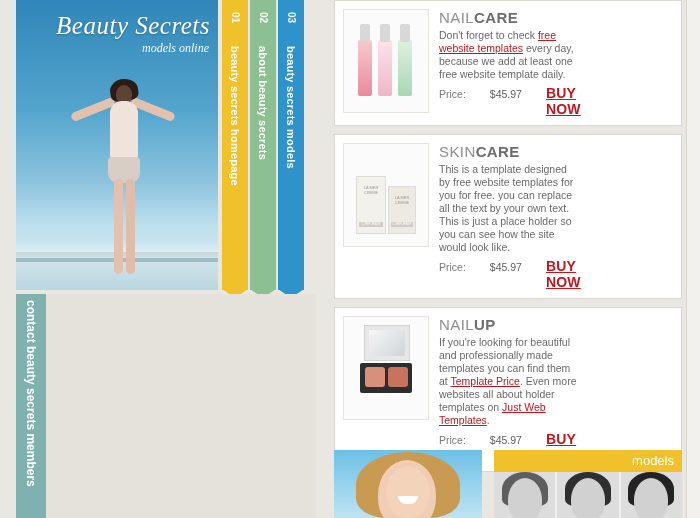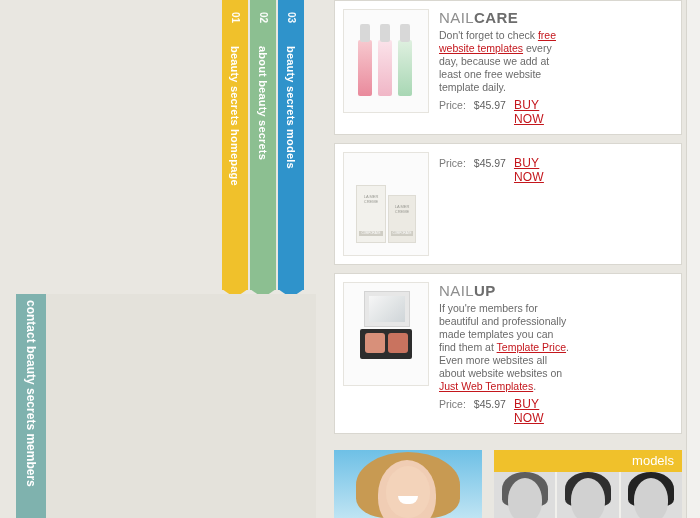--- a/index.html
+++ b/index.html
@@ -256,29 +256,29 @@
   .card-desc a {
     color: #c4161c;
     text-decoration: underline;
   }
   .price-row {
     margin-top: 4px;
     font-size: 10.5px;
     color: #6a6a6a;
     display: flex;
     align-items: baseline;
-    gap: 8px;
+    gap: 24px;
   }
   .price-row .lbl { color: #7a7a7a; }
   .price-row .val { color: #5e5e5e; }
   .buy-now {
     color: #c4161c;
     text-decoration: underline;
-    font-weight: normal;
-    font-size: 12px;
+    font-weight: bold;
+    font-size: 14px;
     letter-spacing: 0.2px;
   }
   .card-right-pad { width: 96px; flex: 0 0 96px; }
 
   
   .bottle {
     position: absolute;
     bottom: 16px;
     width: 14px;
     height: 56px;
@@ -461,20 +461,37 @@
     border-left: 1px solid #d7d5ce;
   }
 </style>
 </head>
 <body>
 
 <div class="page">
 
   <div class="left-col">
 
+    <div class="hero">
+      <div class="hero-land"></div>
+      <div class="hero-horizon"></div>
+      <div class="hero-sea"></div>
+      <div class="hero-model">
+        <div class="hm-arm-l"></div>
+        <div class="hm-arm-r"></div>
+        <div class="hm-hair"></div>
+        <div class="hm-head"></div>
+        <div class="hm-torso"></div>
+        <div class="hm-skirt"></div>
+        <div class="hm-leg-l"></div>
+        <div class="hm-leg-r"></div>
+      </div>
+      <div class="hero-title">Beauty Secrets</div>
+      <div class="hero-sub">models online</div>
+    </div>
 
     <div class="vtab" id="vtab-1">
       <div class="vnum">01</div>
       <div class="vlabel">beauty secrets homepage</div>
       <div class="vnotch"></div>
     </div>
 
     <div class="vtab" id="vtab-2">
       <div class="vnum">02</div>
       <div class="vlabel">about beauty secrets</div>
@@ -524,41 +541,43 @@
         <div class="sk-box" id="skbox1">
           <div class="sk-label">LA MER CREME</div>
           <div class="sk-bar">CORPORATE</div>
         </div>
         <div class="sk-box" id="skbox2">
           <div class="sk-label">LA MER CREME</div>
           <div class="sk-bar">CORPORATE</div>
         </div>
       </div>
       <div class="card-text">
+        <div class="card-title"><span>SKIN</span><b>CARE</b></div>
+        <div class="card-desc">This is a template designed by free website templates for you for free. you can replace all the text by your own text. This is just a place holder so you can see how the site would look like.</div>
         <div class="price-row">
           <span class="lbl">Price:</span>
           <span class="val">$45.97</span>
           <a class="buy-now" href="#">BUY NOW</a>
         </div>
       </div>
       <div class="card-right-pad"></div>
     </div>
 
     <div class="card">
       <div class="card-photo">
         <div class="mk-lid">
             <div class="mk-mirror"></div>
           </div>
         <div class="mk-base"></div>
         <div class="mk-pan-a"></div>
         <div class="mk-pan-b"></div>
       </div>
       <div class="card-text">
         <div class="card-title"><span>NAIL</span><b>UP</b></div>
-        <div class="card-desc"><span>If you're members for beautiful and professionally made templates you can find them at </span><a href="#">Template Price</a><span>. Even more websites all about website websites on </span><a href="#">Just Web Templates</a><span>.</span></div>
+        <div class="card-desc"><span>If you're looking for beautiful and professionally made templates you can find them at </span><a href="#">Template Price</a><span>. Even more websites all about holder templates on </span><a href="#">Just Web Templates</a><span>.</span></div>
         <div class="price-row">
           <span class="lbl">Price:</span>
           <span class="val">$45.97</span>
           <a class="buy-now" href="#">BUY NOW</a>
         </div>
       </div>
       <div class="card-right-pad"></div>
     </div>
   </div>
 

